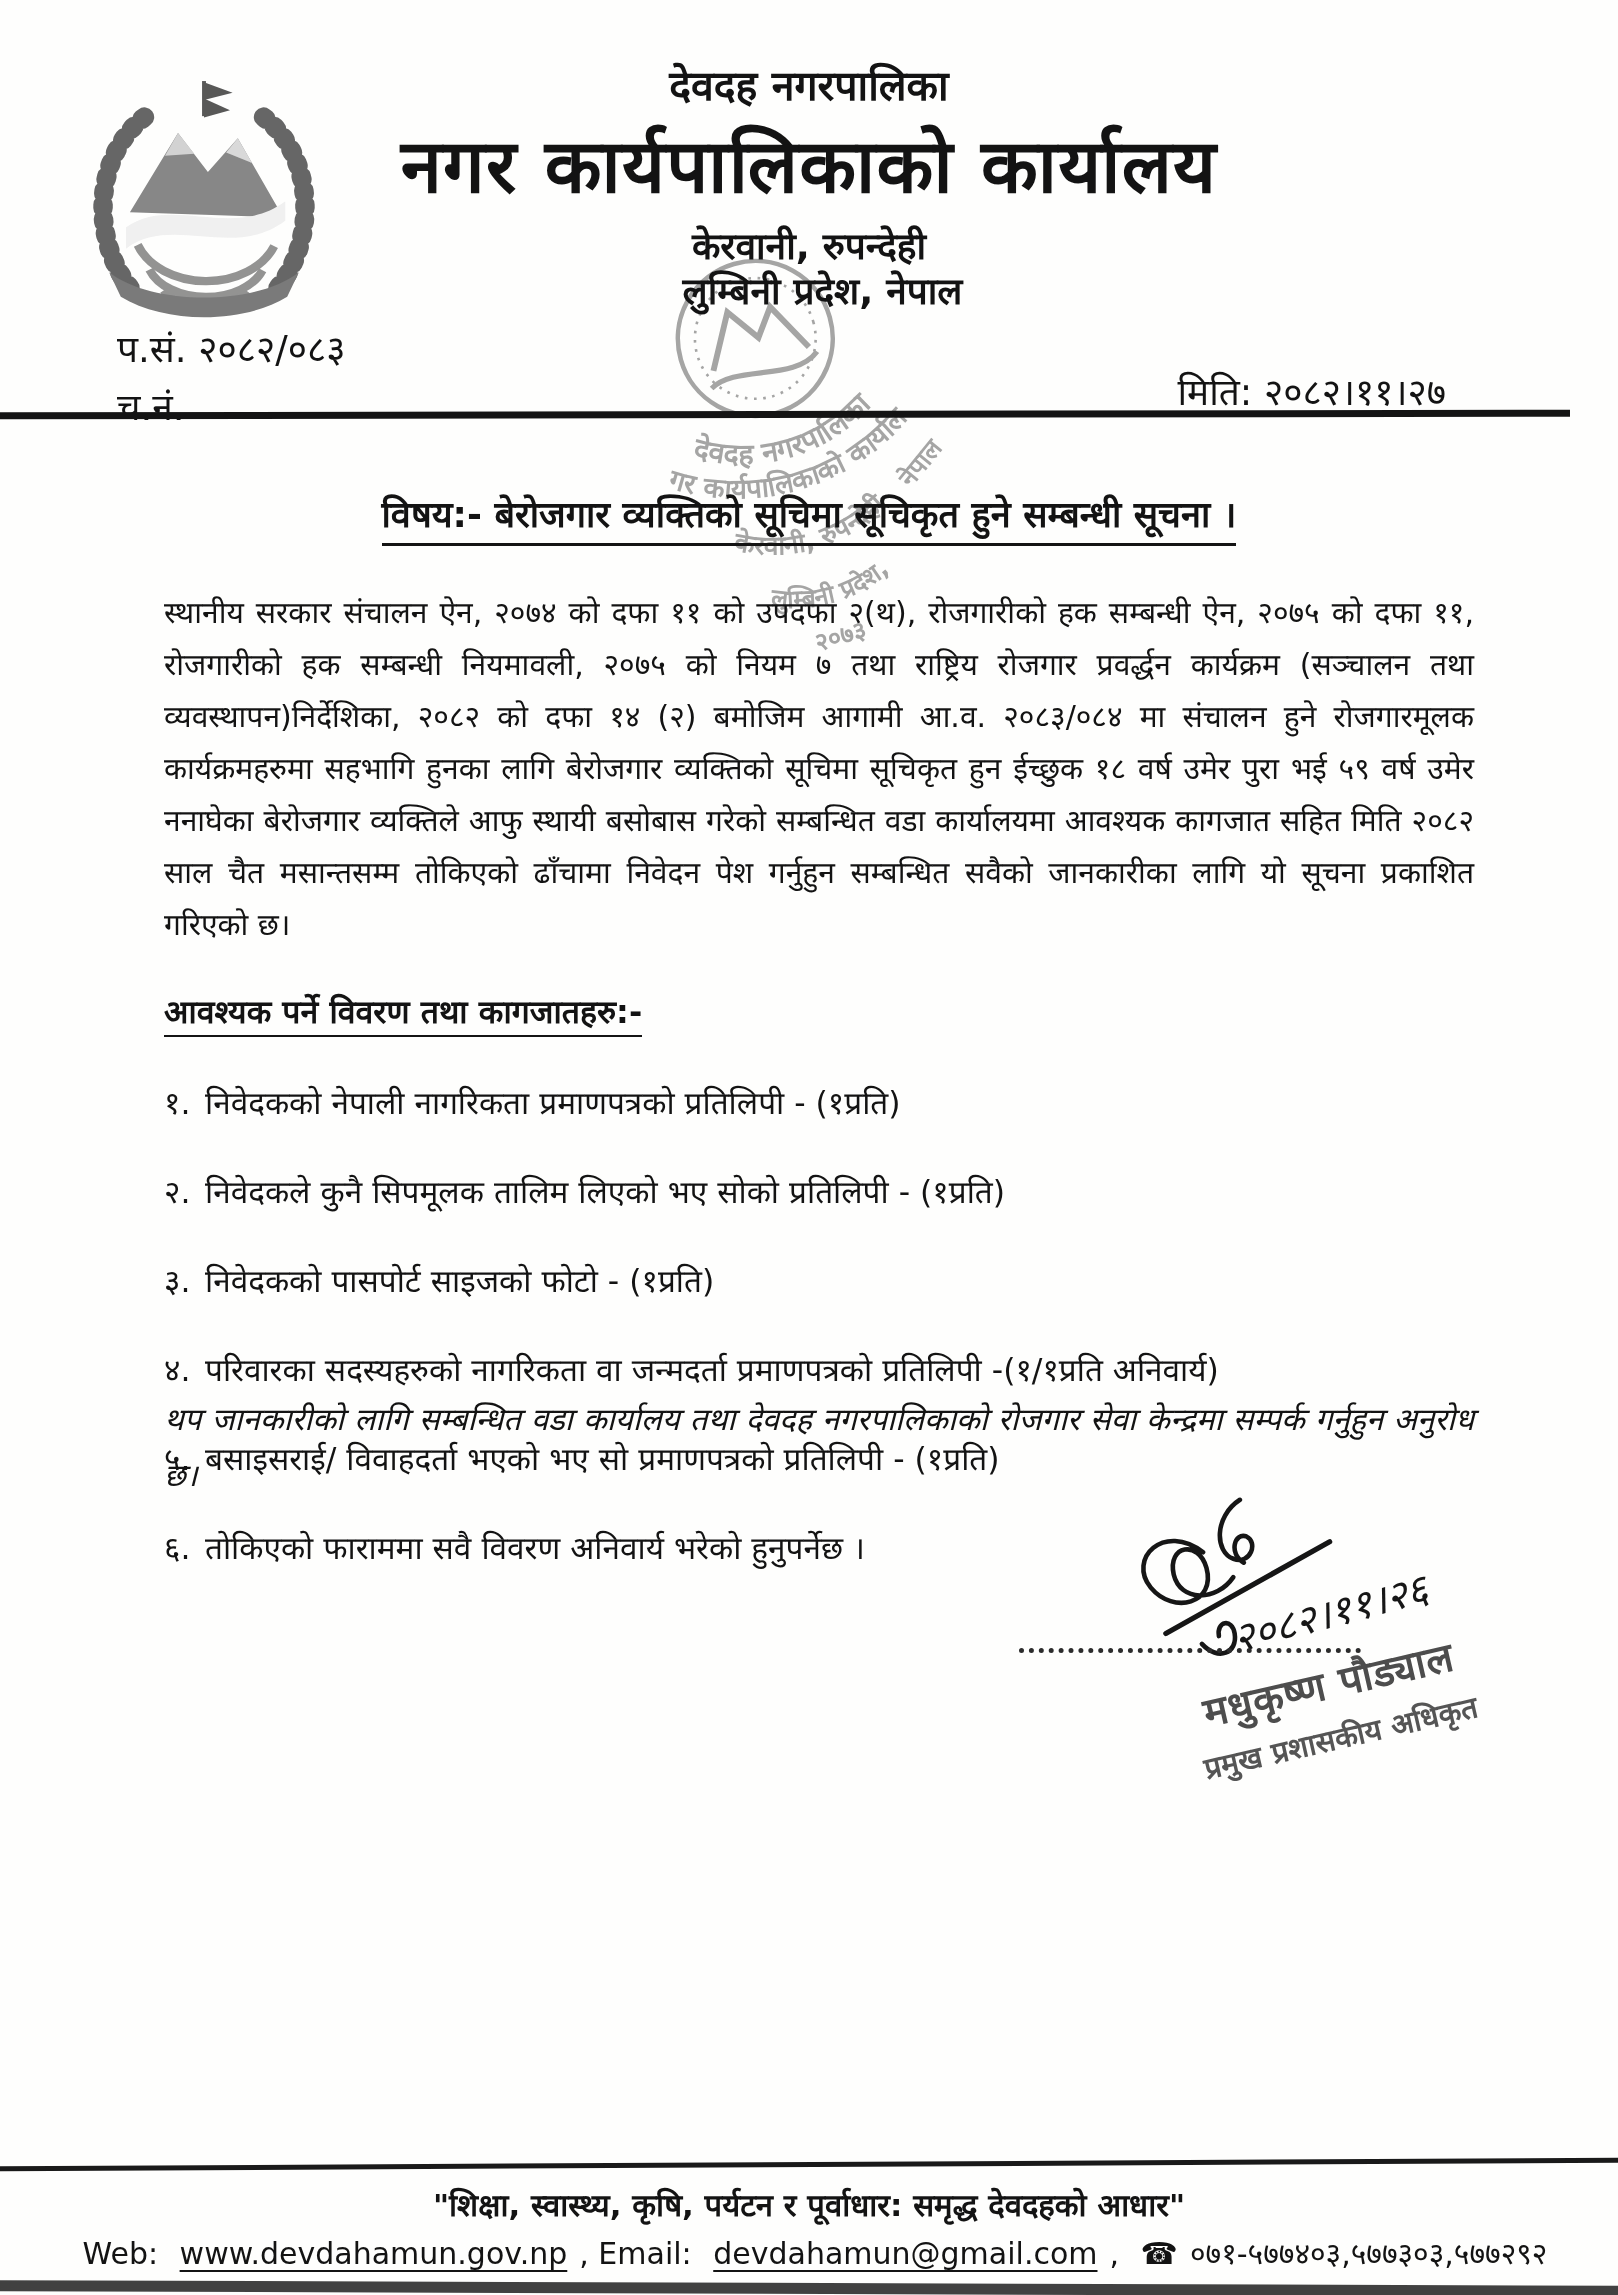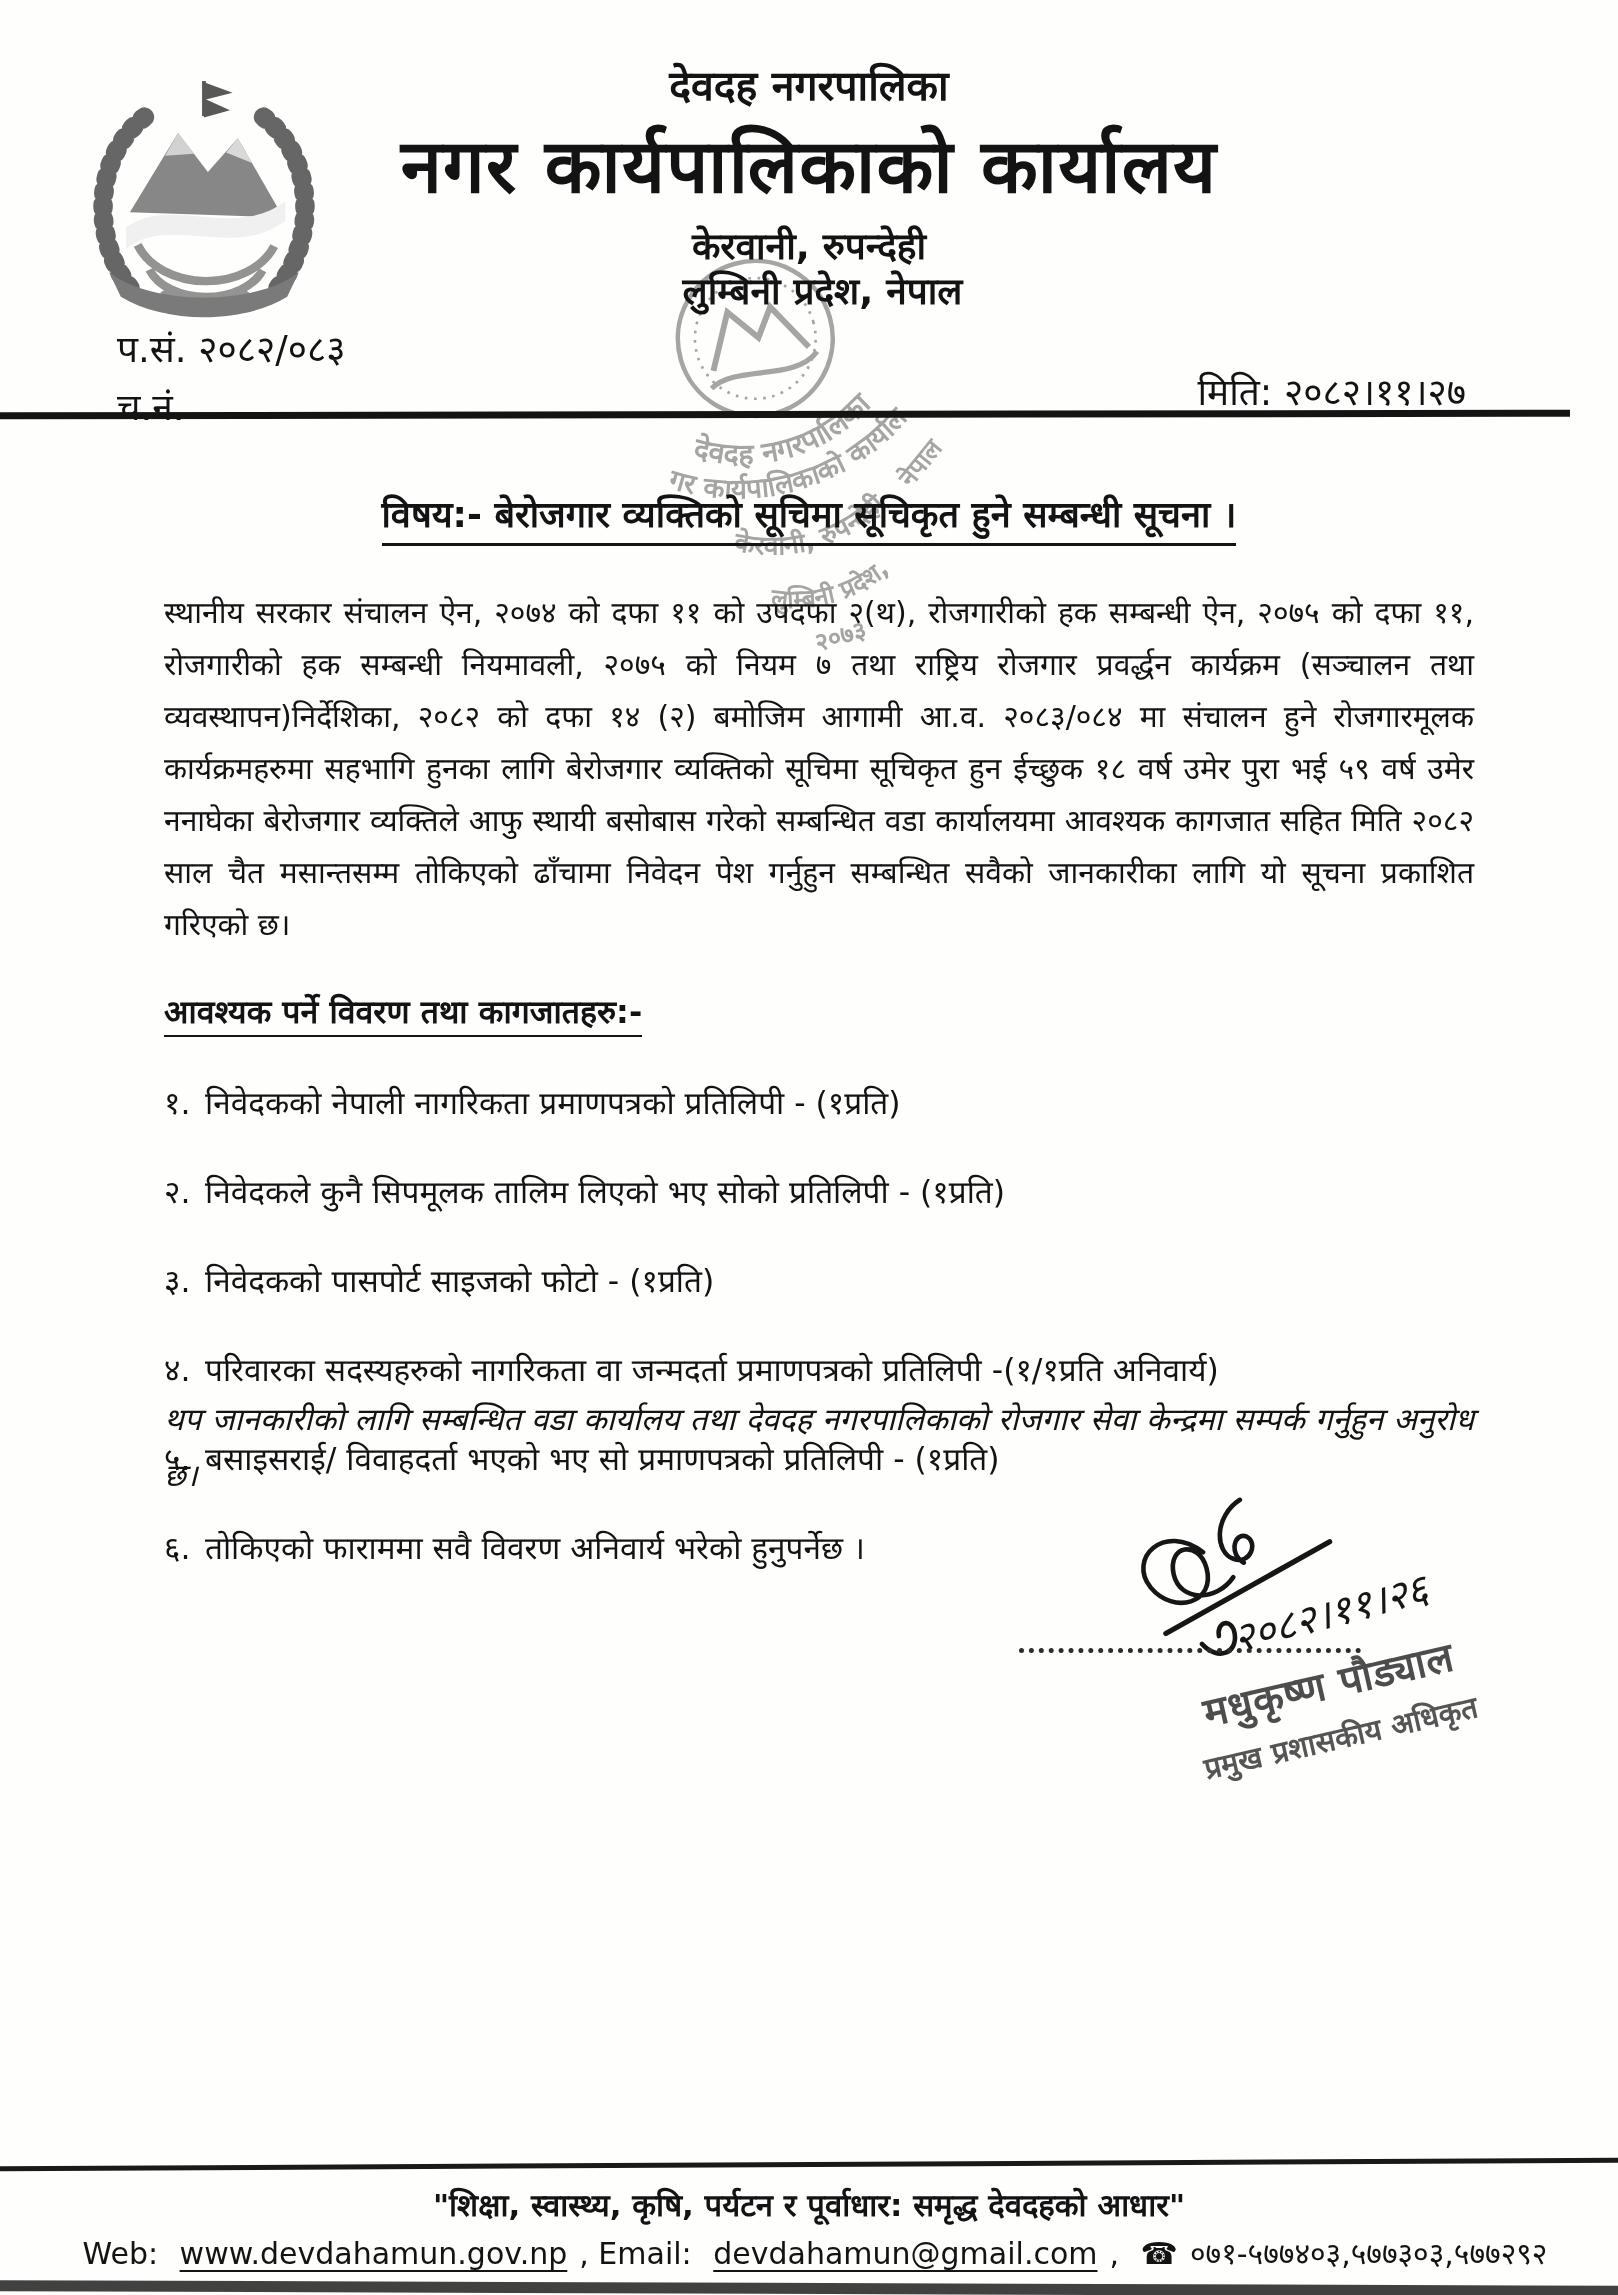--- a/index.html
+++ b/index.html
@@ -18,21 +18,21 @@
 
   
   .stamp{left:603px;top:229px;width:368px;height:440px;transform:rotate(-16deg);
          opacity:.8;z-index:0;}
   .stamp text{font-family:"DejaVu Sans",sans-serif;}
 
   .z1{z-index:1;}
 
   .ref{left:117px;top:322px;font-size:37px;}
   .chano{left:117px;top:380px;font-size:37px;}
-  .date{right:152px;top:365px;font-size:37px;}
+  .date{right:172px;top:365px;font-size:37px;}
   .rule{left:0;top:411px;width:1570px;height:7.2px;background:#141414;transform:rotate(-0.1deg);z-index:2;}
 
   .subject{top:489px;font-size:36px;z-index:2;}
   .subject .inner{border-bottom:3.3px solid #141414;padding-bottom:7.9px;}
 
   .para{left:164px;width:1310px;top:587px;font-size:30px;line-height:52px;text-align:justify;z-index:1;}
 
   .list-head{left:164px;top:989px;font-size:32px;z-index:1;}
   .list-head .inner{border-bottom:2.6px solid #141414;padding-bottom:4px;}
   .list{left:164px;top:1040px;font-size:31.5px;z-index:1;}

